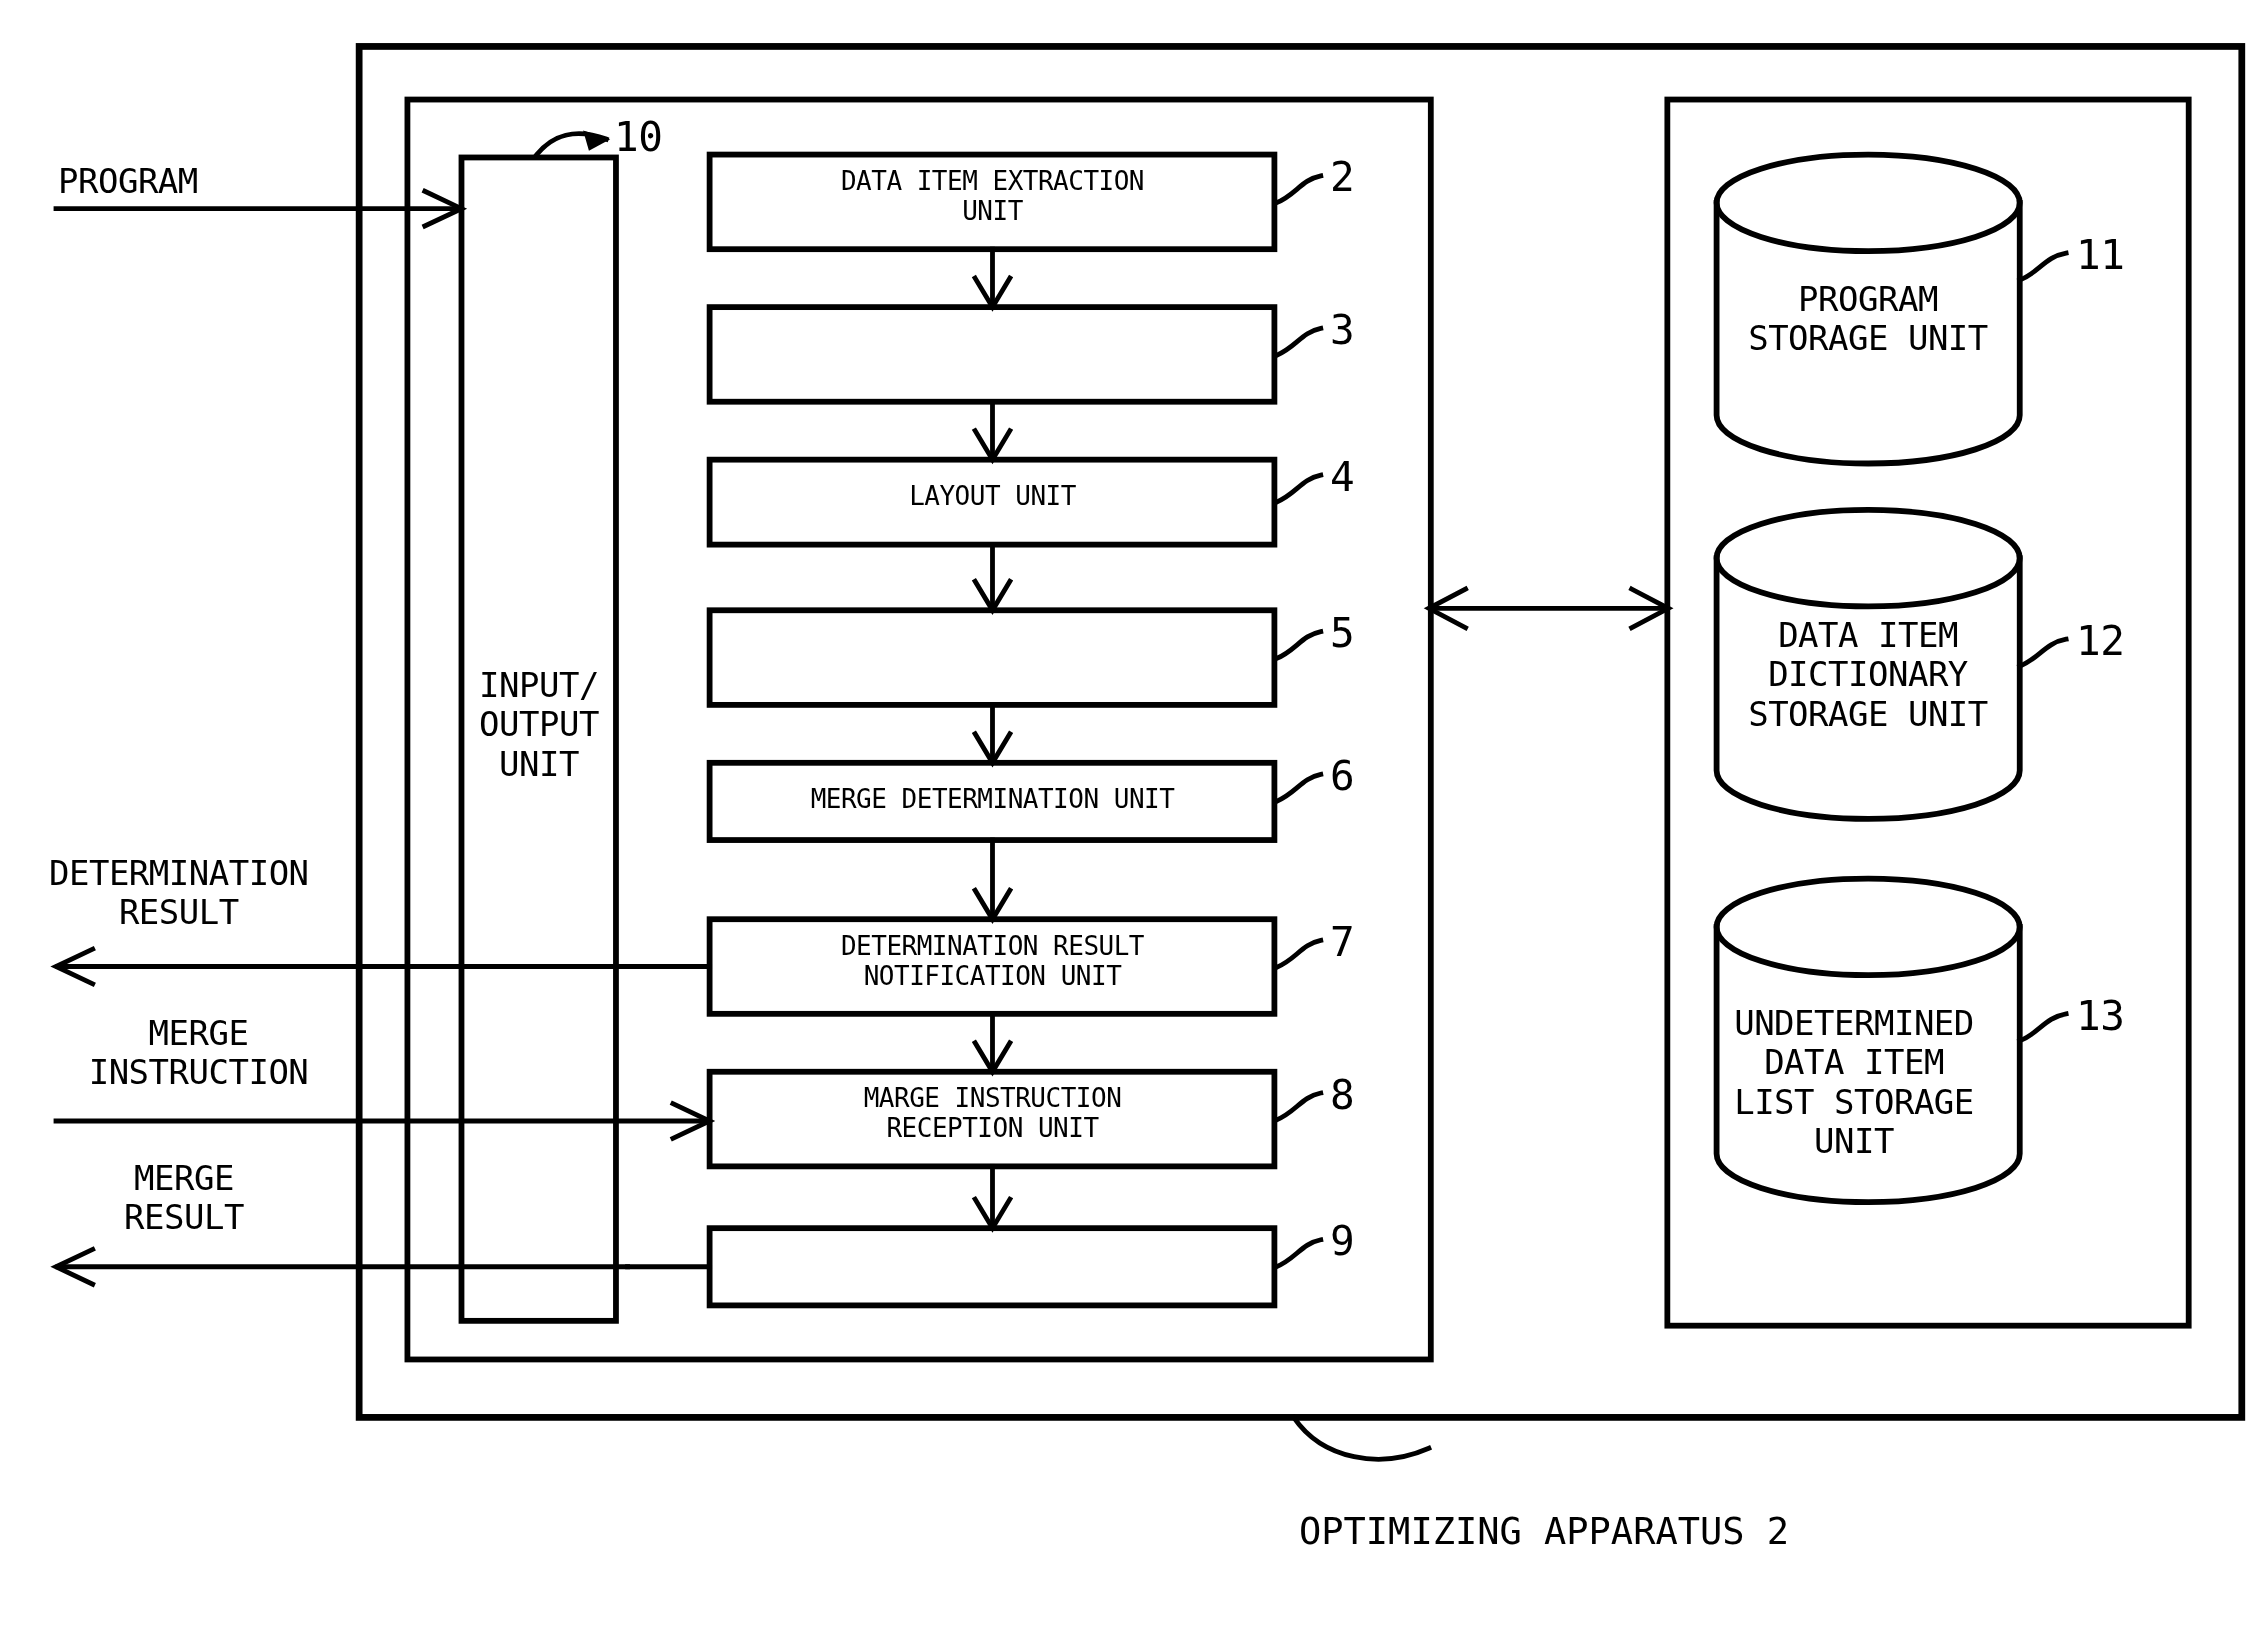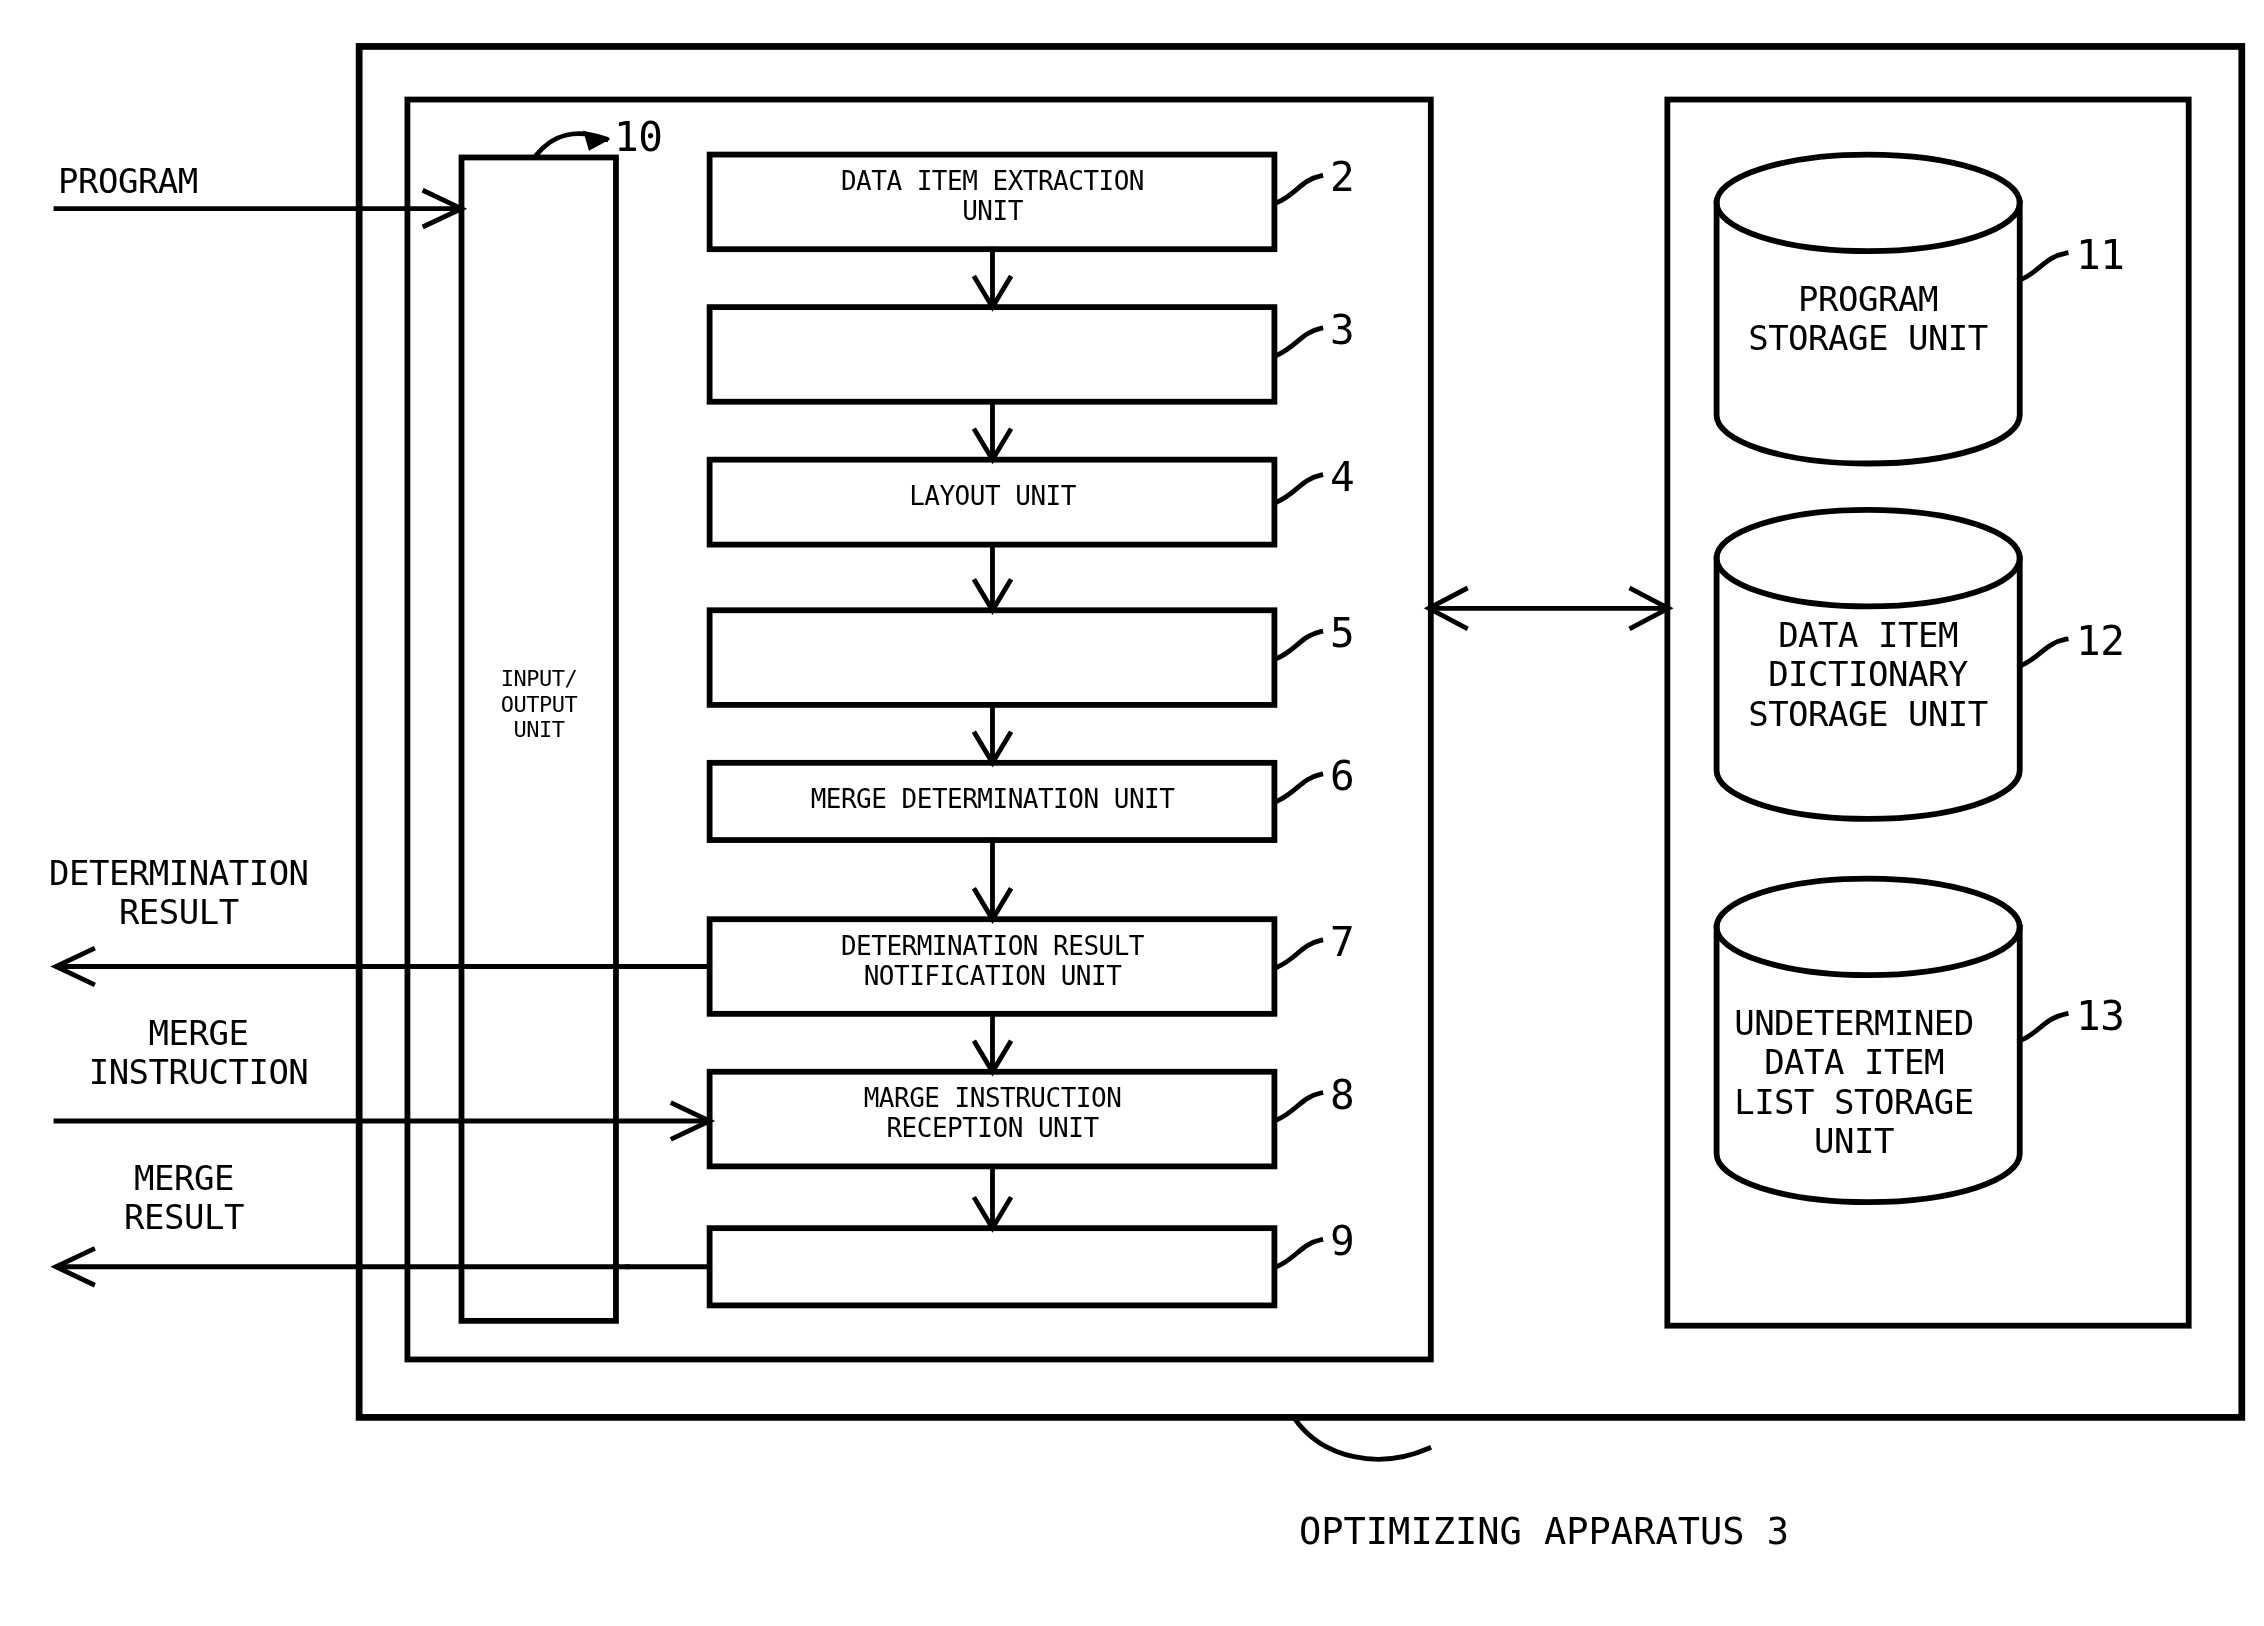--- a/index.html
+++ b/index.html
@@ -8,21 +8,21 @@
     font-family:"DejaVu Sans Mono","Liberation Mono",monospace;
     color:#000;
   }
   #stage{position:absolute;left:0;top:0;width:2264px;height:1627px;}
   svg#art{position:absolute;left:0;top:0;width:2264px;height:1627px;}
 
   .txt{position:absolute;text-align:center;line-height:1.16;
        font-family:"DejaVu Sans Mono","Liberation Mono",monospace;
        letter-spacing:-0.5px;white-space:pre-line;color:#000;}
   .boxtxt{font-size:26px;}
-  .ioTxt{font-size:22px;}
+  .ioTxt{font-size:34px;}
   .cylTxt{font-size:34px;}
   .sideTxt{font-size:34px;}
   .numTxt{font-size:41px;text-align:left;}
   .capTxt{font-size:37px;text-align:left;letter-spacing:0px;}
 </style>
 </head>
 <body>
 
 <div id="stage">
 
@@ -174,16 +174,16 @@
   <div class="txt numTxt" style="left:2076px;top:993px;width:106px;">13</div>
 
   <div class="txt sideTxt" style="left:58px;top:162px;width:290px;text-align:left;">PROGRAM</div>
   <div class="txt sideTxt" style="left:19.3px;top:854px;width:319px;">DETERMINATION
 RESULT</div>
   <div class="txt sideTxt" style="left:39px;top:1014px;width:319px;">MERGE
 INSTRUCTION</div>
   <div class="txt sideTxt" style="left:39px;top:1159px;width:290px;">MERGE
 RESULT</div>
 
-  <div class="txt capTxt" style="left:1299px;top:1511px;width:676px;">OPTIMIZING APPARATUS 3</div>
+  <div class="txt capTxt" style="left:1299px;top:1511px;width:676px;">OPTIMIZING APPARATUS 2</div>
 
 </div>
 
 
 </body></html>

